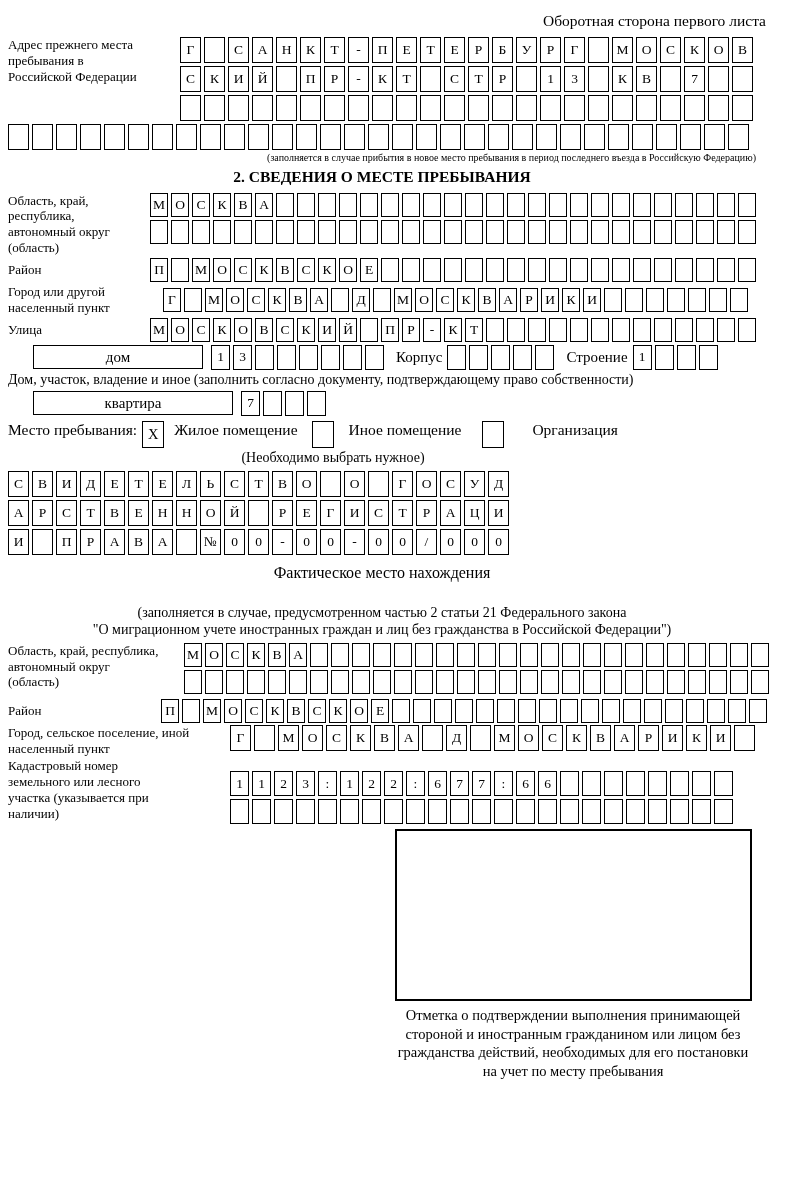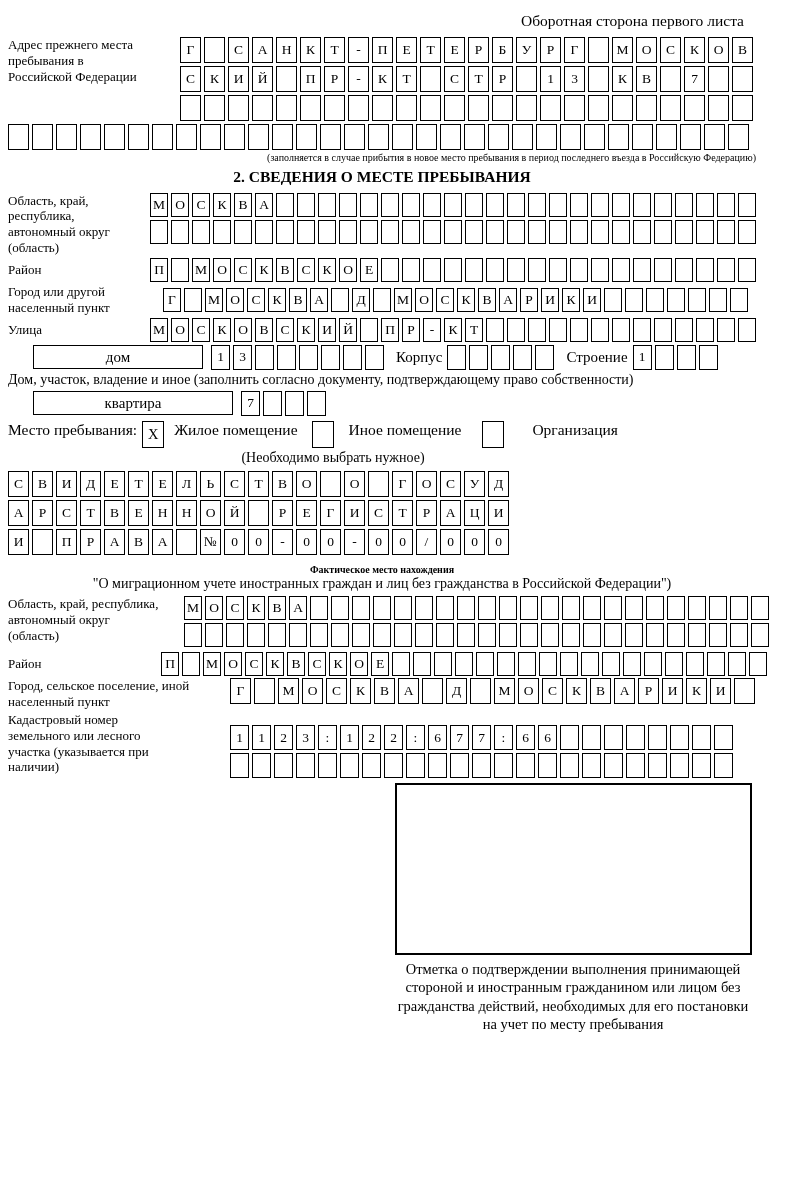--- a/index.html
+++ b/index.html
@@ -2,21 +2,21 @@
 <html><head>
 <meta charset="utf-8">
 <style>
   * { box-sizing: border-box; }
   html,body { margin:0; padding:0; background:#fff; }
   body {
     width:800px; height:1180px;
     font-family:"Liberation Serif","DejaVu Serif",serif;
     color:#000;
   }
-  .page { position:relative; width:800px; height:1180px; padding:12px 40px 0 8px; overflow:hidden; }
+  .page { position:relative; width:800px; height:1180px; padding:12px 18px 0 8px; overflow:hidden; }
 
   .corner-note { text-align:right; font-size:15.5px; padding-right:16px; }
 
   .frow { display:flex; align-items:flex-start; }
   .frow.vcenter { align-items:center; }
   .flabel { flex:0 0 auto; font-size:13px; line-height:1.22; }
   .gridcol .grid { margin-bottom:3px; }
 
   .grid { display:flex; gap:3px; }
   .cell {
@@ -61,21 +61,21 @@
   .checkbox {
     width:22px; height:27px; border:1.5px solid #000;
     display:flex; align-items:center; justify-content:center;
     font-size:14.5px; flex:0 0 auto;
   }
   .cb1 { margin-left:5px; }  .opt1 { margin-left:10px; }
   .cb2 { margin-left:14px; } .opt2 { margin-left:15px; }
   .cb3 { margin-left:21px; } .opt3 { margin-left:28px; }
   .place-note { width:650px; text-align:center; font-size:14px; margin:2px 0 5px; }
 
-  .fact-title { width:748px; text-align:center; font-weight:bold; font-size:10px; margin:6px 0 0; }
+  .fact-title { width:748px; text-align:center; font-weight:normal; font-size:16px; margin:6px 0 22px; }
   .fact-note { width:748px; text-align:center; font-size:14px; line-height:1.25; }
 
   .kad-gridcol { margin-top:13px; }
 
   .stamp-box { margin-left:387px; margin-top:2px; width:357px; height:172px; border:2px solid #000; }
   .stamp-caption { margin-left:353px; width:424px; text-align:center; font-size:14.5px; line-height:1.27; margin-top:5px; }
 </style>
 </head>
 <body>
 
@@ -494,20 +494,21 @@
           <span class="cell">0</span>
           <span class="cell">/</span>
           <span class="cell">0</span>
           <span class="cell">0</span>
           <span class="cell">0</span>
         </div>
     </div>
   </div>
 
   <div class="fact-title">Фактическое место нахождения</div>
+  <div class="fact-note">(заполняется в случае, предусмотренном частью 2 статьи 21 Федерального закона</div>
   <div class="fact-note" style="margin-bottom:4px;">"О миграционном учете иностранных граждан и лиц без гражданства в Российской Федерации")</div>
 
   <div class="frow mb2">
     <div class="flabel lbl-f-oblast">Область, край, республика, автономный округ (область)</div>
     <div class="gridcol">
       <div class="grid sm">
           <span class="cell">М</span>
           <span class="cell">О</span>
           <span class="cell">С</span>
           <span class="cell">К</span>

